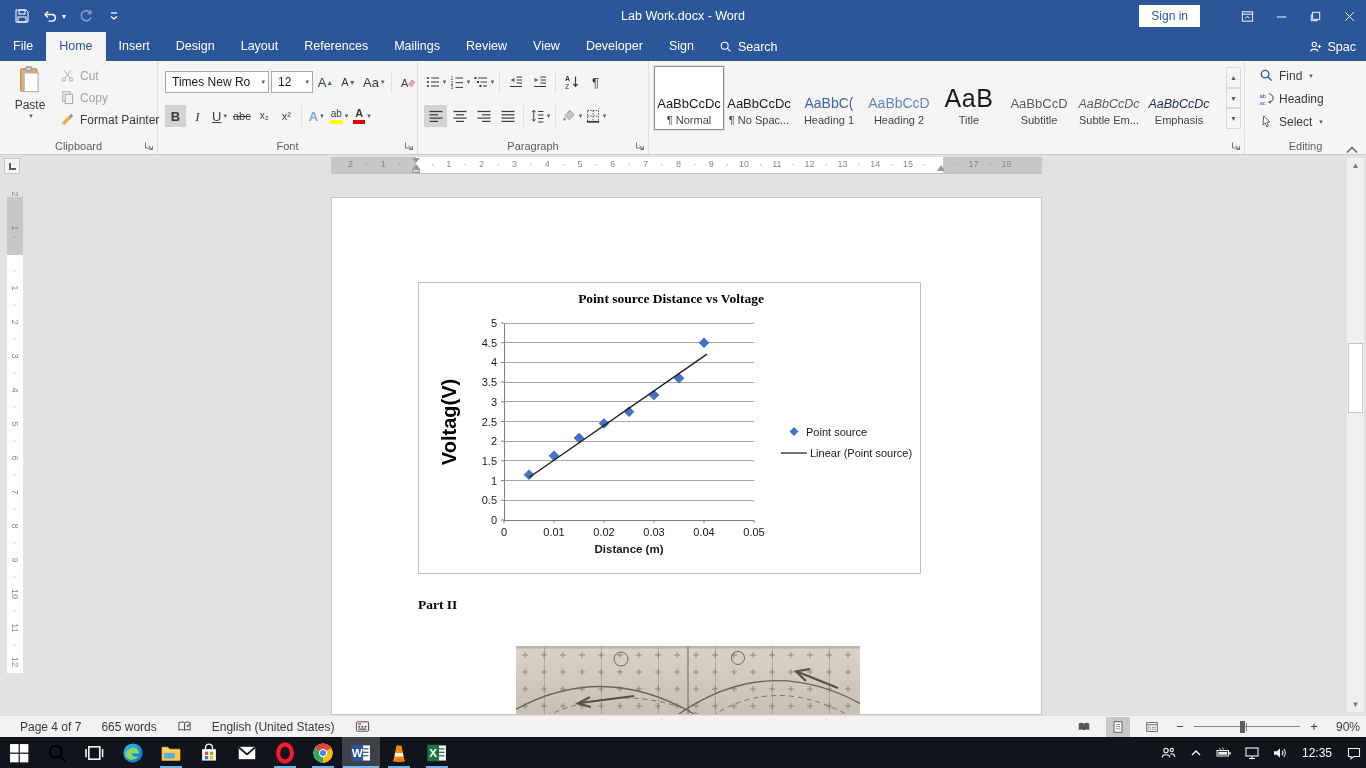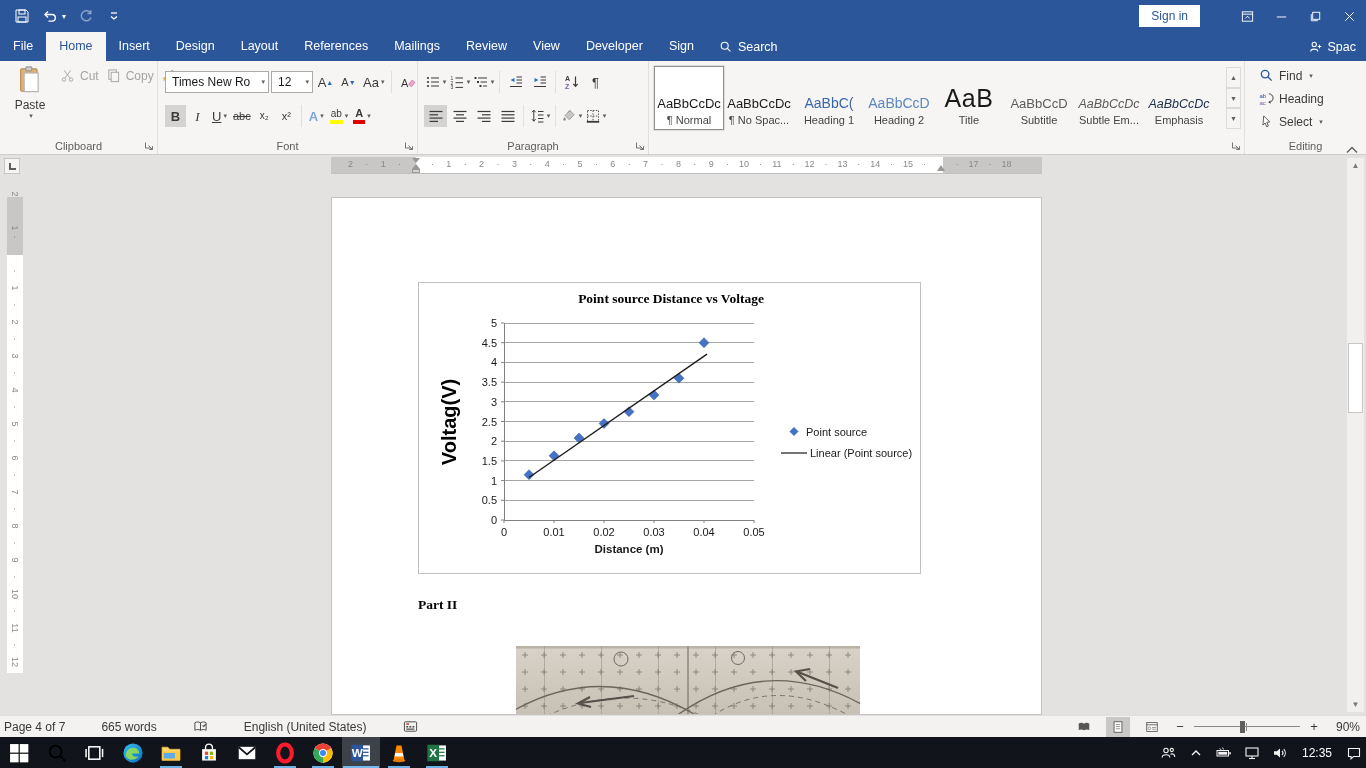--- a/index.html
+++ b/index.html
@@ -38,21 +38,21 @@
   .ic { display:inline-block; }
   .ic svg, .launcher svg { width:100%; height:100%; display:block; }
   .vsep { width:1px; height:22px; background:#e1dfdd; margin:0 3px; }
   .dd { font-size:7px; color:#605e5c; margin-left:2px; }
 
   
   .g-clip { width:158px; }
   .paste-big { position:absolute; left:4px; top:5px; width:52px; height:74px; display:flex; flex-direction:column; align-items:center; cursor:pointer; }
   .paste-big .ic { width:24px; height:28px; }
   .paste-big .lbl { font-size:12px; color:#3b3a39; margin-top:4px; }
-  .clip-col { position:absolute; left:60px; top:7px; display:flex; gap:7px; }
+  .clip-col { position:absolute; left:60px; top:7px; display:flex; flex-direction:column; gap:7px; }
   .sbtn { display:flex; align-items:center; gap:5px; font-size:12px; color:#3b3a39; cursor:pointer; white-space:nowrap; }
   .sbtn .ic { width:15px; height:15px; }
   .sbtn.disabled { color:#a6a4a2; }
 
   
   .g-font { width:260px; }
   .combo { background:#fff; border:1px solid #abaaa9; height:22px; display:flex; align-items:center; font-size:12px; color:#1a1a1a; padding:0 3px 0 6px; cursor:pointer; }
   .combo .dd { margin-left:auto; }
   .fbtn { min-width:21px; height:22px; display:flex; align-items:center; justify-content:center; font-size:13px; color:#3b3a39; cursor:pointer; padding:0 2px; }
   .fbtn.toggled { background:#d5d3d1; }
@@ -106,21 +106,21 @@
   .part-heading { position:absolute; left:86px; top:399px; font-family:"Liberation Serif", serif; font-weight:bold; font-size:13.5px; color:#000; }
   .photo { position:absolute; left:184px; top:448px; width:344px; height:70px; cursor:pointer; }
   .photo svg { display:block; width:100%; height:100%; }
 
   .vscroll { position:absolute; left:1347px; top:3px; width:17px; height:554px; background:#f1f0ef; }
   .vs-btn { position:absolute; left:0; width:17px; height:15px; background:#f1f0ef; color:#787876; display:flex; align-items:center; justify-content:center; font-size:8px; cursor:pointer; }
   .vs-thumb { position:absolute; left:1px; top:185px; width:15px; height:70px; background:#fff; border:1px solid #c8c6c4; cursor:pointer; }
 
   
   .statusbar { position:absolute; left:0; top:715px; width:1366px; height:22px; background:#f3f2f1; border-top:1px solid #e1dfdd; display:flex; align-items:center; font-size:12px; color:#3b3a39; }
-  .sb-left { display:flex; align-items:center; gap:36px; padding-left:4px; }
+  .sb-left { display:flex; align-items:center; gap:20px; padding-left:20px; }
   .sb-item { cursor:pointer; display:flex; align-items:center; gap:4px; }
   .sb-item .ic { width:15px; height:15px; color:#444; }
   .sb-right { position:absolute; right:6px; display:flex; align-items:center; gap:10px; }
   .viewbtn { width:24px; height:20px; display:flex; align-items:center; justify-content:center; color:#555; cursor:pointer; }
   .viewbtn.selected { background:#cac8c6; }
   .viewbtn .ic { width:14px; height:14px; }
   .zoomctl { display:flex; align-items:center; gap:8px; }
   .zoom-sign { font-size:13px; color:#3b3a39; cursor:pointer; width:12px; text-align:center; }
   .sl-track { position:relative; width:106px; height:12px; cursor:pointer; }
   .sl-track::before { content:""; position:absolute; left:0; right:0; top:5px; height:1px; background:#8a8886; }
@@ -167,20 +167,21 @@
             <path d="M12.8 2.2 V5.5 H9.5"></path>
           </svg>
         </span>
       <span class="ic">
           <svg viewBox="0 0 16 16" fill="none" stroke="currentColor" stroke-width="1.3">
             <line x1="5" y1="5" x2="11" y2="5"></line>
             <path d="M5 8.5 l3 2.5 3-2.5"></path>
           </svg>
         </span>
     </div>
+    <div class="tb-title">Lab Work.docx  -  Word</div>
     <div class="tb-right">
       <button class="signin">Sign in</button>
       <span class="winbtn">
           <span class="ic">
             <svg viewBox="0 0 16 16" fill="none" stroke="currentColor">
               <rect x="2.5" y="3" width="11" height="10"></rect>
               <line x1="2.5" y1="5.5" x2="13.5" y2="5.5"></line>
               <path d="M5.7 10 L8 7.7 L10.3 10"></path>
             </svg>
           </span>

